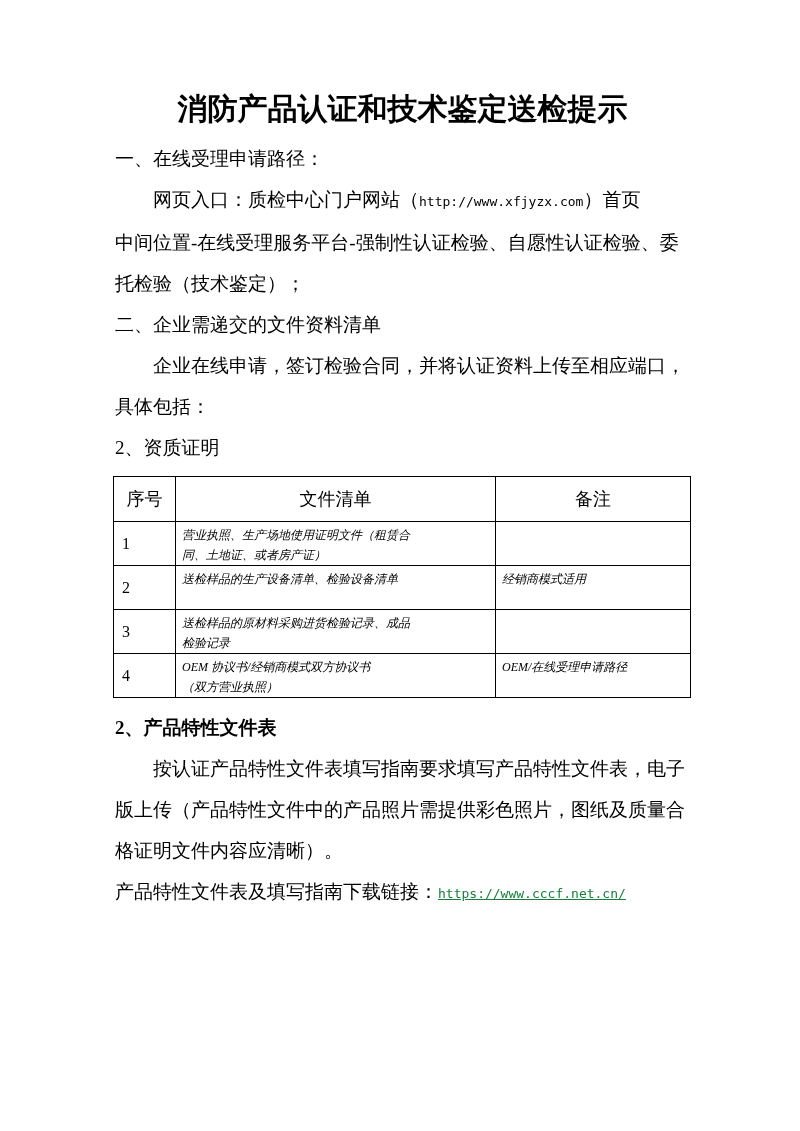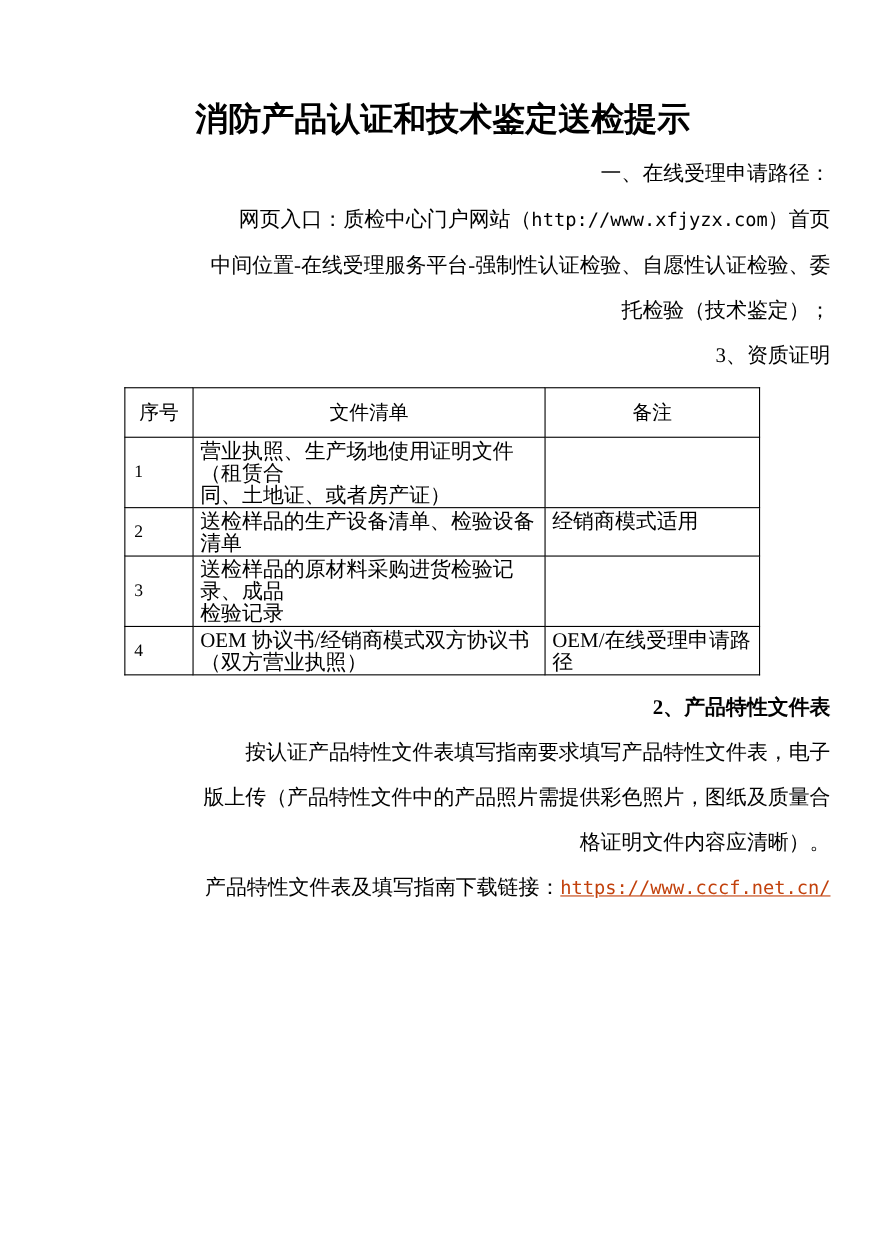--- a/index.html
+++ b/index.html
@@ -28,27 +28,27 @@
     font-weight: bold;
     line-height: 46px;
     white-space: nowrap;
   }
   .bodytext {
     width: 640px;
     margin: 0;
     font-size: 19px;
     line-height: 41px;
     white-space: pre-line;
-    text-align: right;
+    text-align: left;
   }
   .first-block { margin-top: 6px; }
   .indent { text-indent: 2em; }
   .mono {
     font-family: "DejaVu Sans Mono", "Liberation Mono", monospace;
-    font-size: 17px;
+    font-size: 13px;
   }
   a.doc-link {
     text-decoration: underline;
     cursor: pointer;
   }
   table.qual-table {
     border-collapse: collapse;
     table-layout: fixed;
     width: 577px;
     margin: 8px 0 0 -2px;
@@ -64,45 +64,49 @@
     text-align: center;
     height: 42px;
     vertical-align: middle;
   }
   td.cell-no {
     font-size: 16px;
     padding: 0 0 0 8px;
     vertical-align: middle;
   }
   td.cell-doc, td.cell-note {
-    font-size: 19px;
+    font-size: 12px;
     line-height: 20px;
     vertical-align: top;
     padding: 3px 5px 0 6px;
     white-space: pre-line;
+    font-style: italic;
   }
   .after-table { margin-top: 9px; font-weight: bold; }
 </style>
 </head>
 <body>
 
 <div class="page">
 
   <h1 class="doc-title">消防产品认证和技术鉴定送检提示</h1>
 
   <p class="bodytext first-block">一、在线受理申请路径：</p>
 
   <p class="bodytext indent"><span>网页入口：质检中心门户网站（</span><span class="mono">http://www.xfjyzx.com</span><span>）首页
 中间位置-在线受理服务平台-强制性认证检验、自愿性认证检验、委
 托检验（技术鉴定）；</span></p>
 
 
+  <p class="bodytext">二、企业需递交的文件资料清单</p>
 
+  <p class="bodytext indent">企业在线申请，签订检验合同，并将认证资料上传至相应端口，
+具体包括：</p>
 
-  <p class="bodytext">3、资质证明</p>
+  <p class="bodytext">2、资质证明</p>
 
   <table class="qual-table">
     <colgroup>
       <col style="width:62px">
       <col style="width:320px">
       <col style="width:195px">
     </colgroup>
     <thead>
       <tr>
         <th>序号</th>
@@ -136,15 +140,15 @@
       </tr>
     </tbody>
   </table>
 
   <p class="bodytext after-table">2、产品特性文件表</p>
 
   <p class="bodytext indent">按认证产品特性文件表填写指南要求填写产品特性文件表，电子
 版上传（产品特性文件中的产品照片需提供彩色照片，图纸及质量合
 格证明文件内容应清晰）。</p>
 
-  <p class="bodytext"><span>产品特性文件表及填写指南下载链接：</span><a class="mono doc-link" id="cccf-link" style="color: #c2410c;">https://www.cccf.net.cn/</a></p>
+  <p class="bodytext"><span>产品特性文件表及填写指南下载链接：</span><a class="mono doc-link" id="cccf-link" style="color: #15803d;">https://www.cccf.net.cn/</a></p>
 
 </div>
 
 </body></html>

